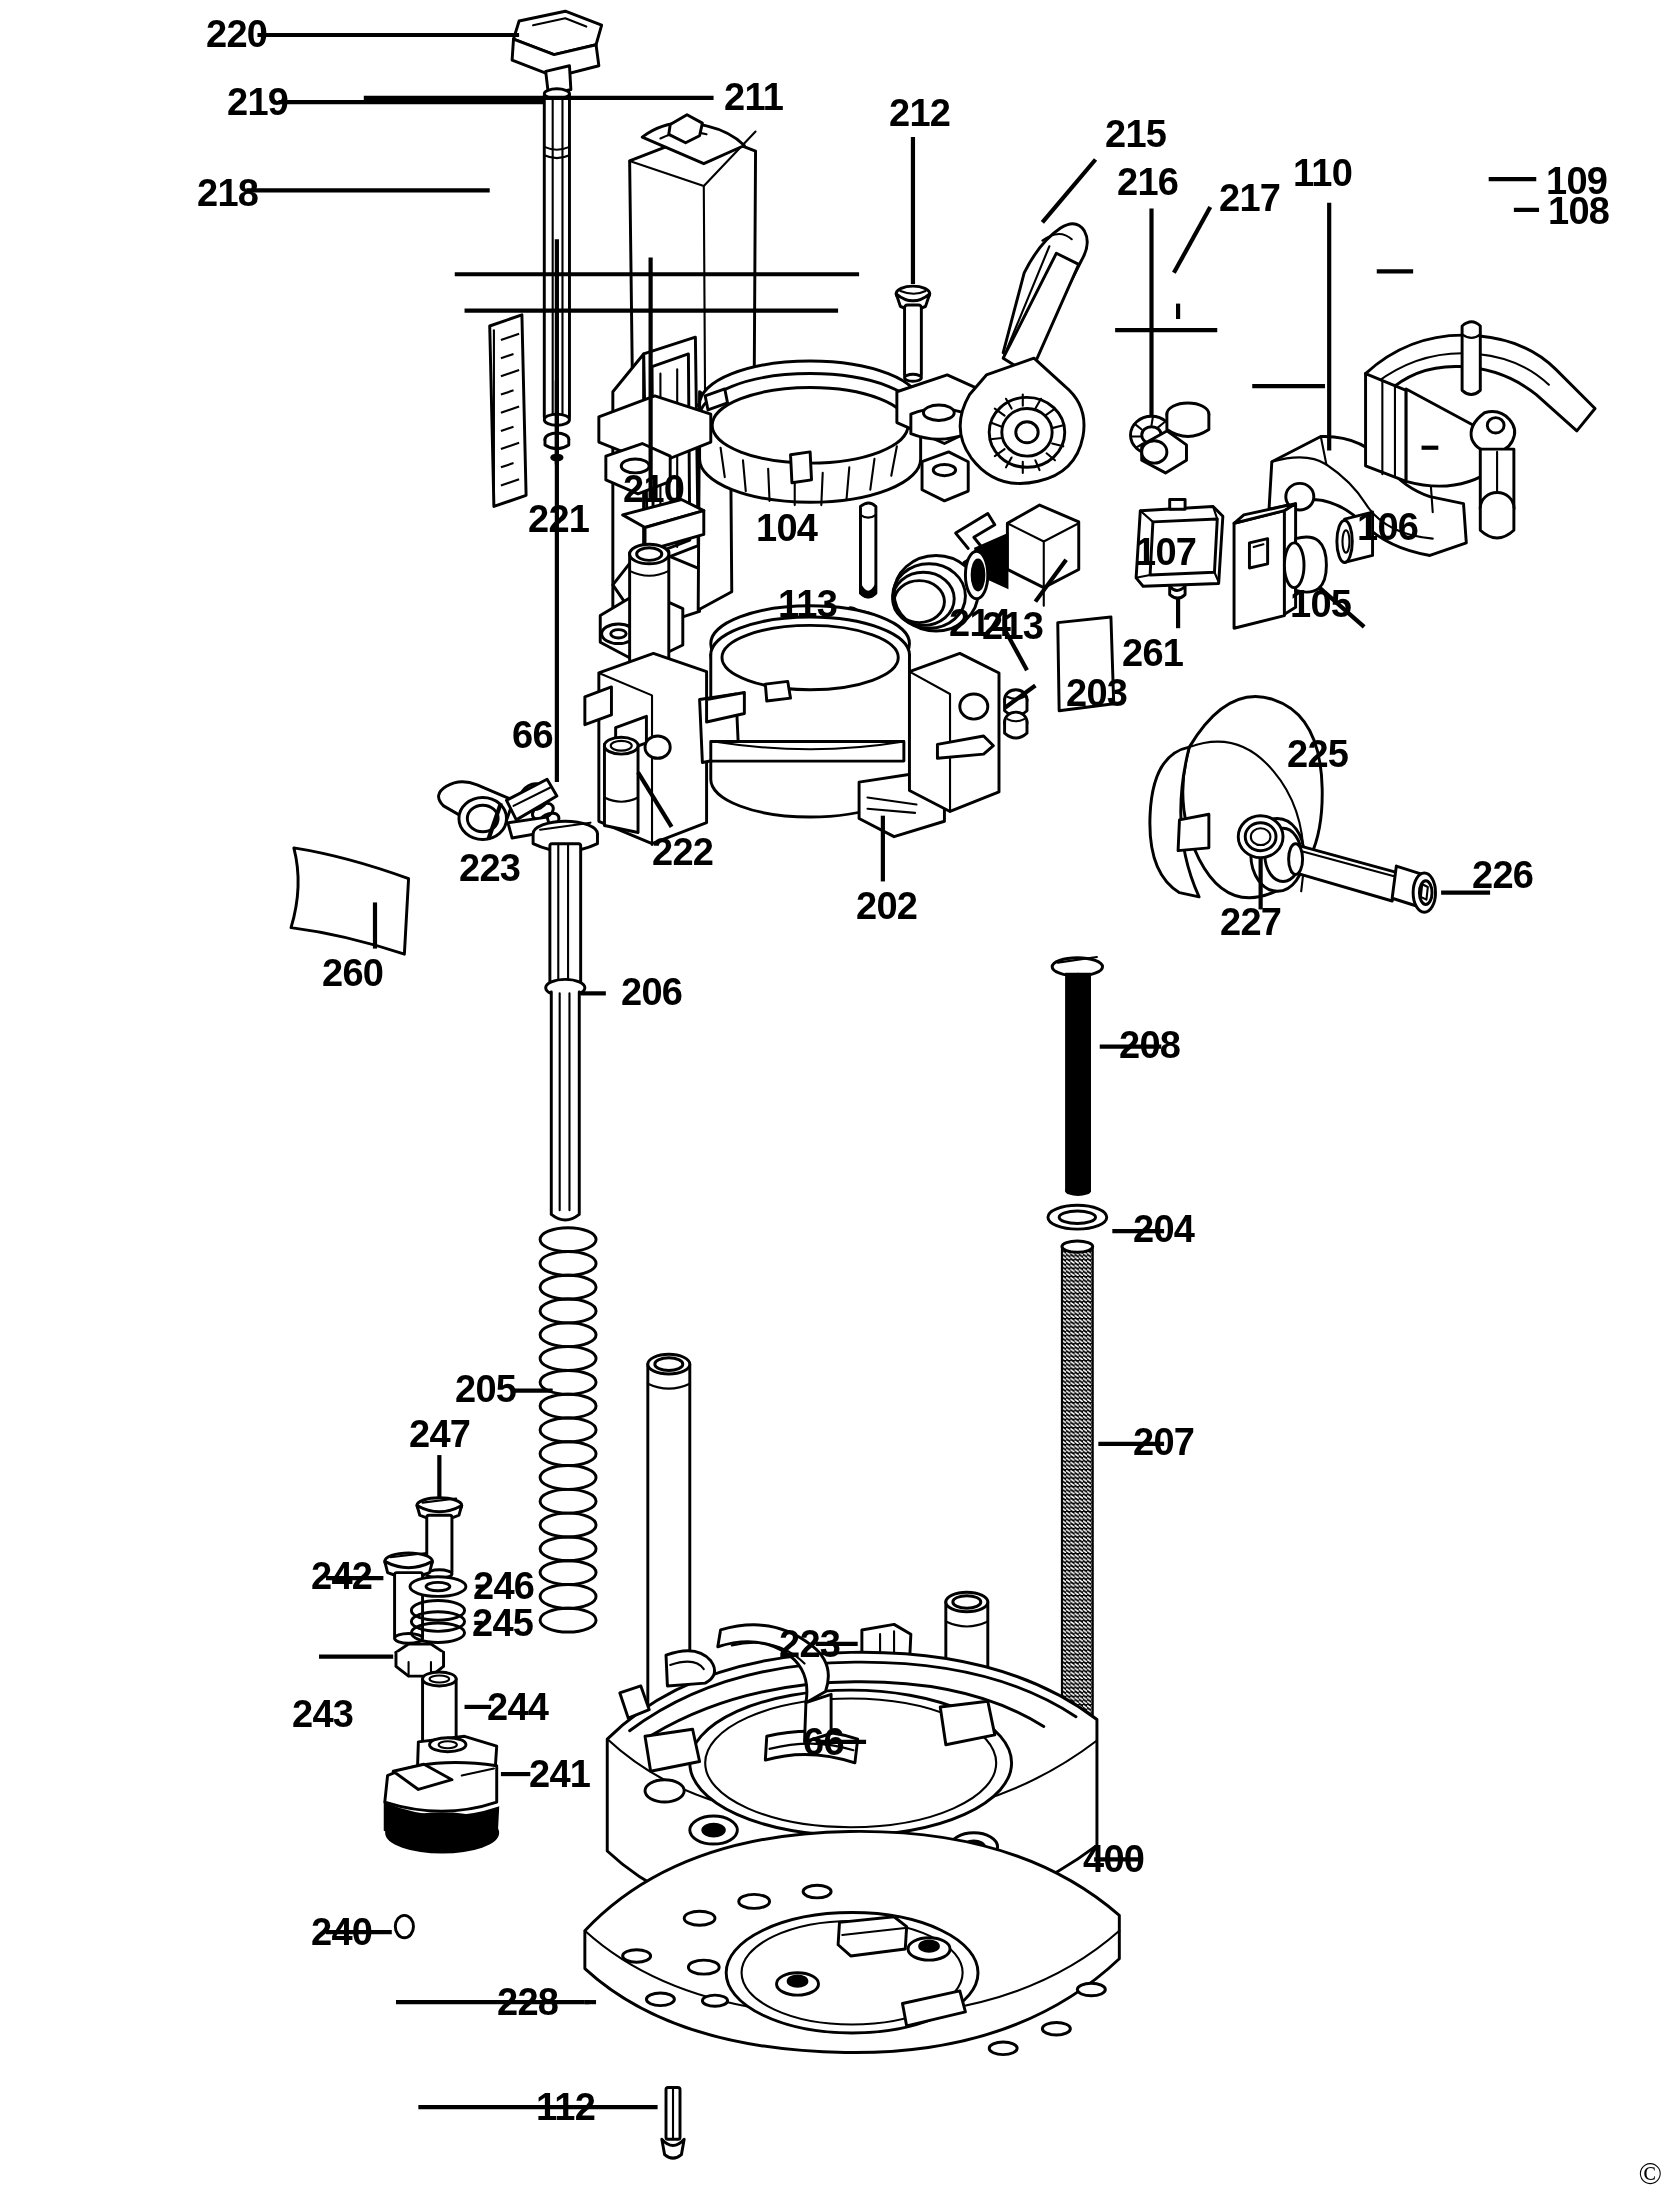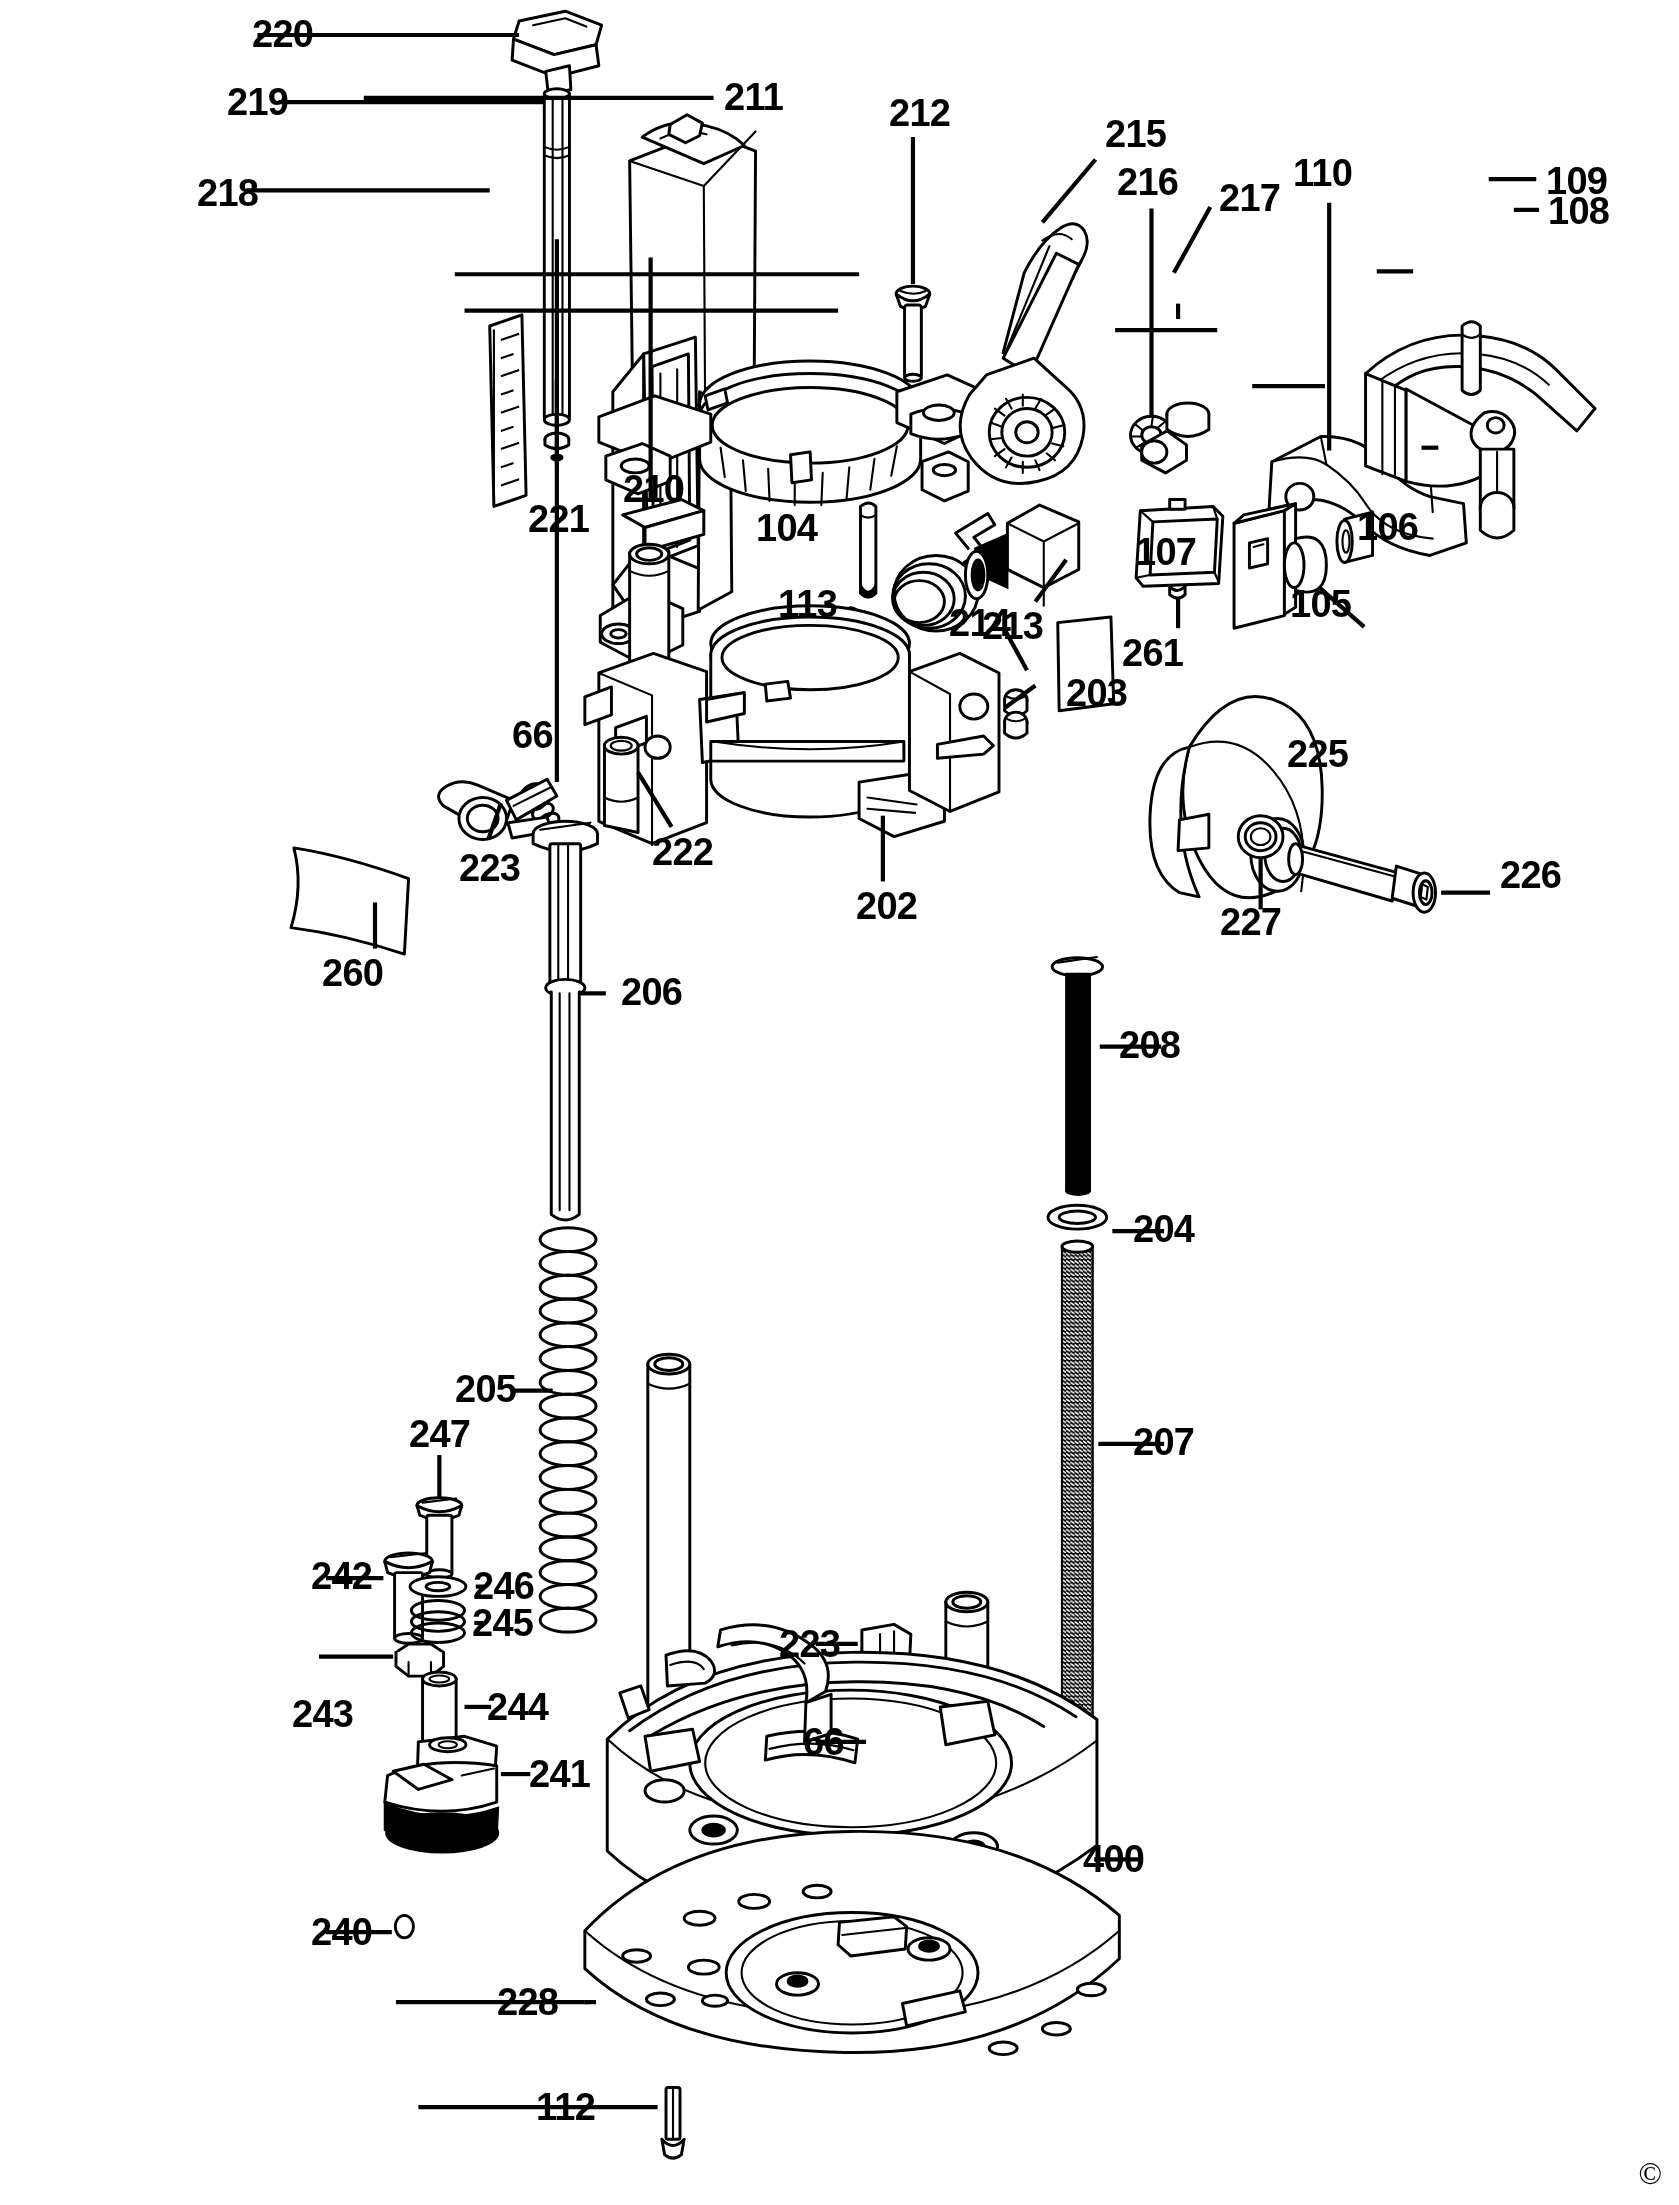--- a/index.html
+++ b/index.html
@@ -640,21 +640,21 @@
       <path d="M1166 2350 H1226"></path>
       <path d="M1166 2490 H1238"></path>
       <path d="M1628 2658 H1564"></path>
       <path d="M852 2862 H836"></path>
       <path d="M842 2862 H836"></path>
       <path d="M566 2862 H836"></path>
       <path d="M598 3012 H940"></path>
     </g>
   </svg>
 
-  <div class="lbl" style="left:206px;top:15.4px;margin-left:46px;">220</div>
+  <div class="lbl" style="left:206px;top:15.4px;">220</div>
   <div class="lbl" style="left:227px;top:83px;">219</div>
   <div class="lbl" style="left:724px;top:78px;">211</div>
   <div class="lbl" style="left:889px;top:94px;">212</div>
   <div class="lbl" style="left:1105px;top:115px;">215</div>
   <div class="lbl" style="left:1117px;top:163px;">216</div>
   <div class="lbl" style="left:1219px;top:163px;margin-top:16px;">217</div>
   <div class="lbl" style="left:1293px;top:154px;">110</div>
   <div class="lbl" style="left:1546px;top:162px;">109</div>
   <div class="lbl" style="left:1548px;top:192px;">108</div>
   <div class="lbl" style="left:197px;top:174px;">218</div>
@@ -664,21 +664,21 @@
   <div class="lbl" style="left:982px;top:607px;">213</div>
   <div class="lbl" style="left:1135px;top:533px;">107</div>
   <div class="lbl" style="left:1357px;top:508px;">106</div>
   <div class="lbl" style="left:1290px;top:585px;">105</div>
   <div class="lbl" style="left:778px;top:585px;">113</div>
   <div class="lbl" style="left:949px;top:604px;">214</div>
   <div class="lbl" style="left:1122px;top:634px;">261</div>
   <div class="lbl" style="left:1066px;top:674px;">203</div>
   <div class="lbl" style="left:512px;top:716px;">66</div>
   <div class="lbl" style="left:1287px;top:735px;">225</div>
-  <div class="lbl" style="left:1472px;top:856px;margin-left:28px;">226</div>
+  <div class="lbl" style="left:1472px;top:856px;">226</div>
   <div class="lbl" style="left:1220px;top:903px;">227</div>
   <div class="lbl" style="left:632px;top:833px;margin-left:20px;">222</div>
   <div class="lbl" style="left:459px;top:849px;">223</div>
   <div class="lbl" style="left:856px;top:887px;">202</div>
   <div class="lbl" style="left:322px;top:954px;">260</div>
   <div class="lbl" style="left:621px;top:973px;">206</div>
   <div class="lbl" style="left:1119px;top:1026px;">208</div>
   <div class="lbl" style="left:1133px;top:1210px;">204</div>
   <div class="lbl" style="left:455px;top:1370px;">205</div>
   <div class="lbl" style="left:1133px;top:1423px;">207</div>

